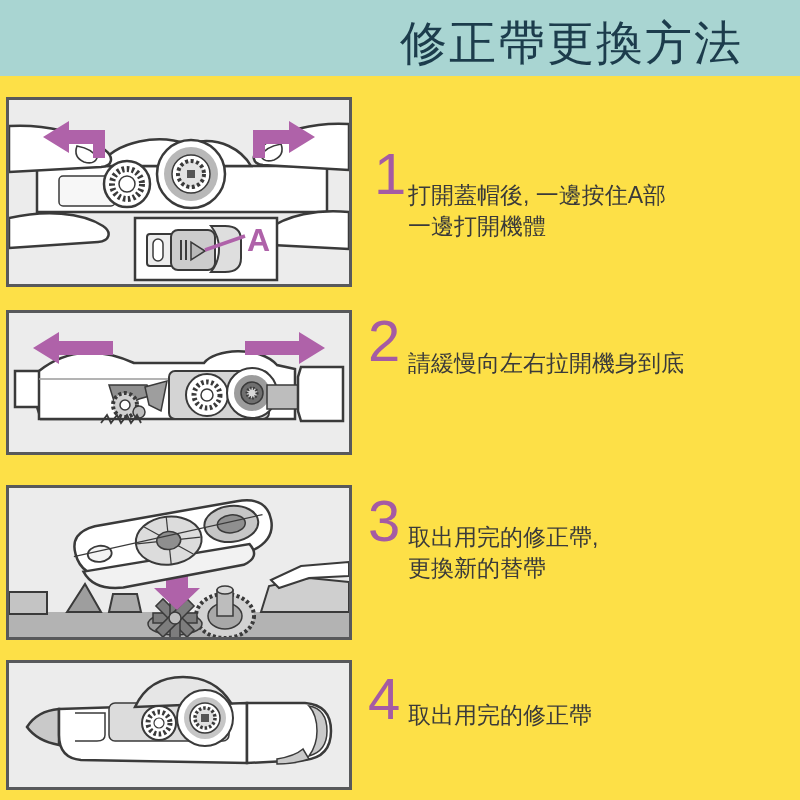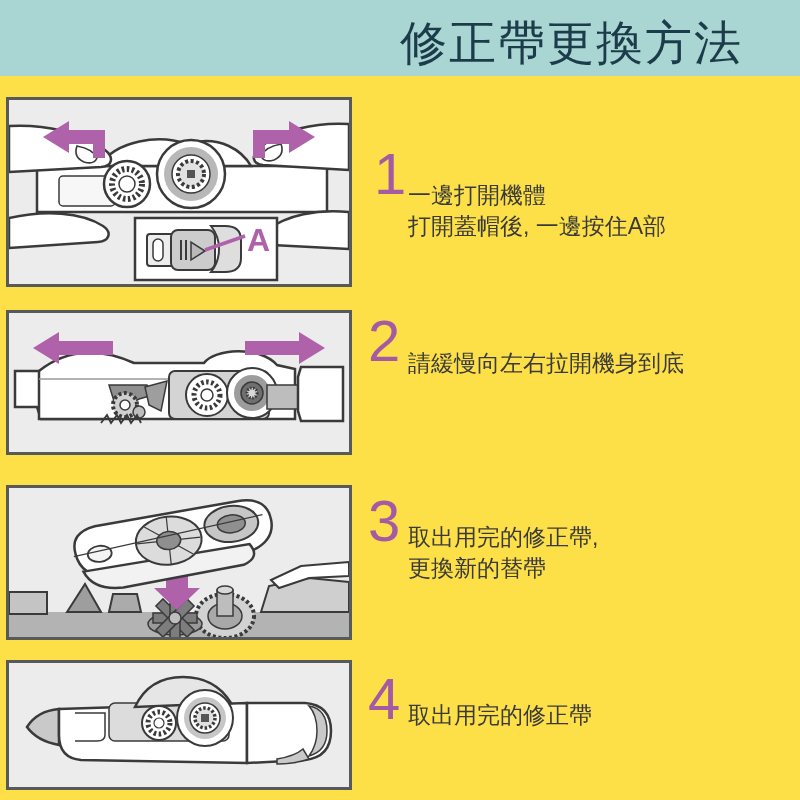--- a/index.html
+++ b/index.html
@@ -207,22 +207,22 @@
       </g>
     </svg>
   </div>
 
   <div class="step-num n1">1</div>
   <div class="step-num n2">2</div>
   <div class="step-num n3">3</div>
   <div class="step-num n4">4</div>
 
   <div class="step-text t1">
+    <div>打開蓋帽後, 一邊按住A部</div>
     <div>一邊打開機體</div>
-    <div>打開蓋帽後, 一邊按住A部</div>
   </div>
   <div class="step-text t3">
     <div>取出用完的修正帶,</div>
     <div>更換新的替帶</div>
   </div>
   <div class="step-text t2">
     <div>請緩慢向左右拉開機身到底</div>
   </div>
   <div class="step-text t4">
     <div>取出用完的修正帶</div>

